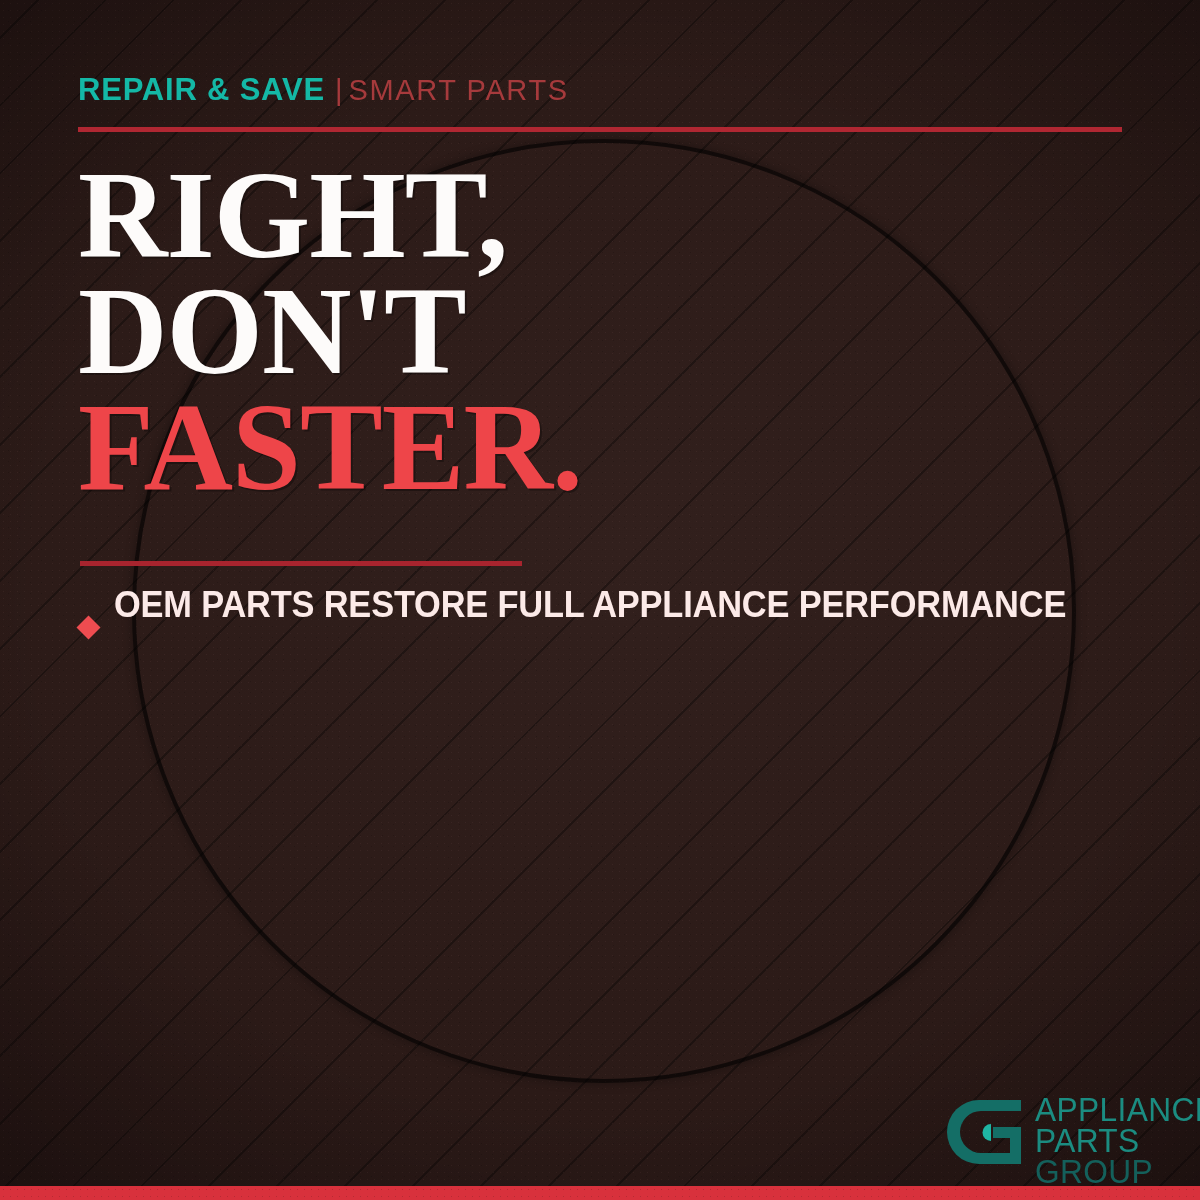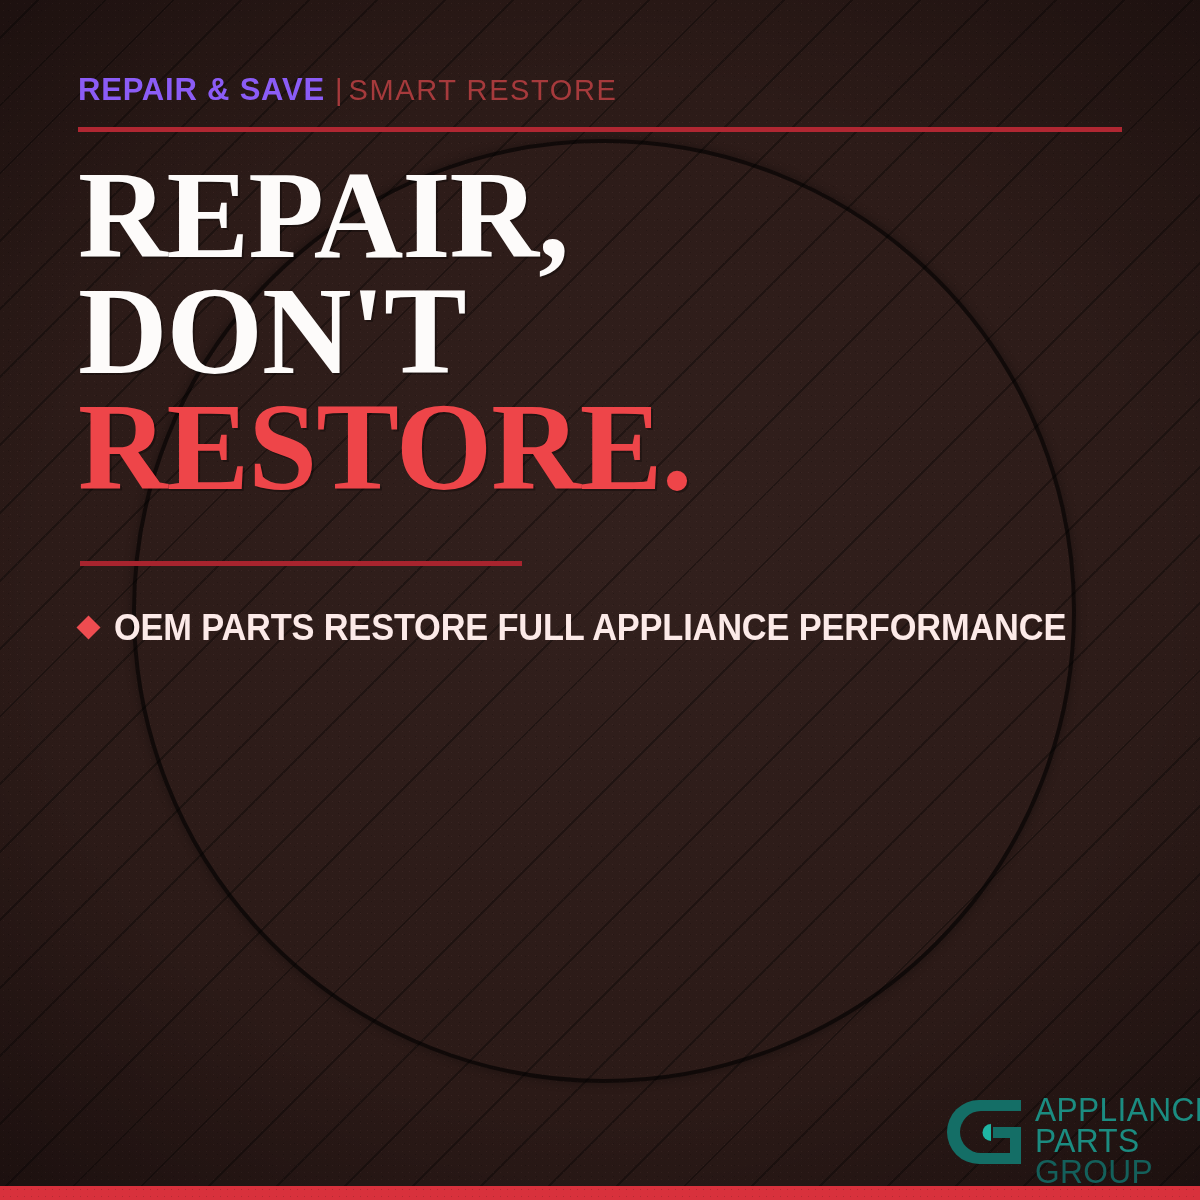--- a/index.html
+++ b/index.html
@@ -70,21 +70,21 @@
   .eyebrow {
     position: absolute;
     left: 78px;
     top: 74px;
     white-space: nowrap;
     line-height: 1;
   }
   .eyebrow-strong {
     font-size: 31px;
     font-weight: bold;
-    color: #8b5cf6;
+    color: #14b8a6;
     letter-spacing: 0.8px;
   }
   .eyebrow-sep {
     font-size: 29px;
     font-weight: normal;
     color: #A63A3C;
     padding: 0 6px 0 10px;
   }
   .eyebrow-light {
     font-size: 29px;
@@ -130,21 +130,20 @@
   }
 
   .bullets {
     position: absolute;
     left: 80px;
     top: 586px;
     width: 1070px;
   }
   .bullet-row {
     display: flex;
-    align-items: center;
     height: 83px;
   }
   .bullet-mark {
     width: 34px;
     flex: 0 0 34px;
     display: flex;
     align-items: center;
   }
   .diamond {
     width: 17px;
@@ -218,29 +217,29 @@
 
   <div class="bg-base"></div>
   <div class="bg-stripes"></div>
   <div class="bg-noise"></div>
   <div class="bg-circle"></div>
   <div class="bg-vignette"></div>
 
   <div class="content">
 
     <div class="eyebrow">
-      <span class="eyebrow-strong">REPAIR &amp; SAVE</span><span class="eyebrow-sep">|</span><span class="eyebrow-light">SMART RESTORE</span>
+      <span class="eyebrow-strong">REPAIR &amp; SAVE</span><span class="eyebrow-sep">|</span><span class="eyebrow-light">SMART PARTS</span>
     </div>
 
     <div class="rule-top"></div>
 
     <div class="headline">
-      <span class="ln">REPAIR,</span>
+      <span class="ln">RIGHT,</span>
       <span class="ln">DON'T</span>
-      <span class="ln accent">RESTORE.</span>
+      <span class="ln accent">FASTER.</span>
     </div>
 
     <div class="rule-mid"></div>
 
     <div class="bullets">
 
       <div class="bullet-row">
         <span class="bullet-mark">
             <span class="diamond"></span>
           </span>

